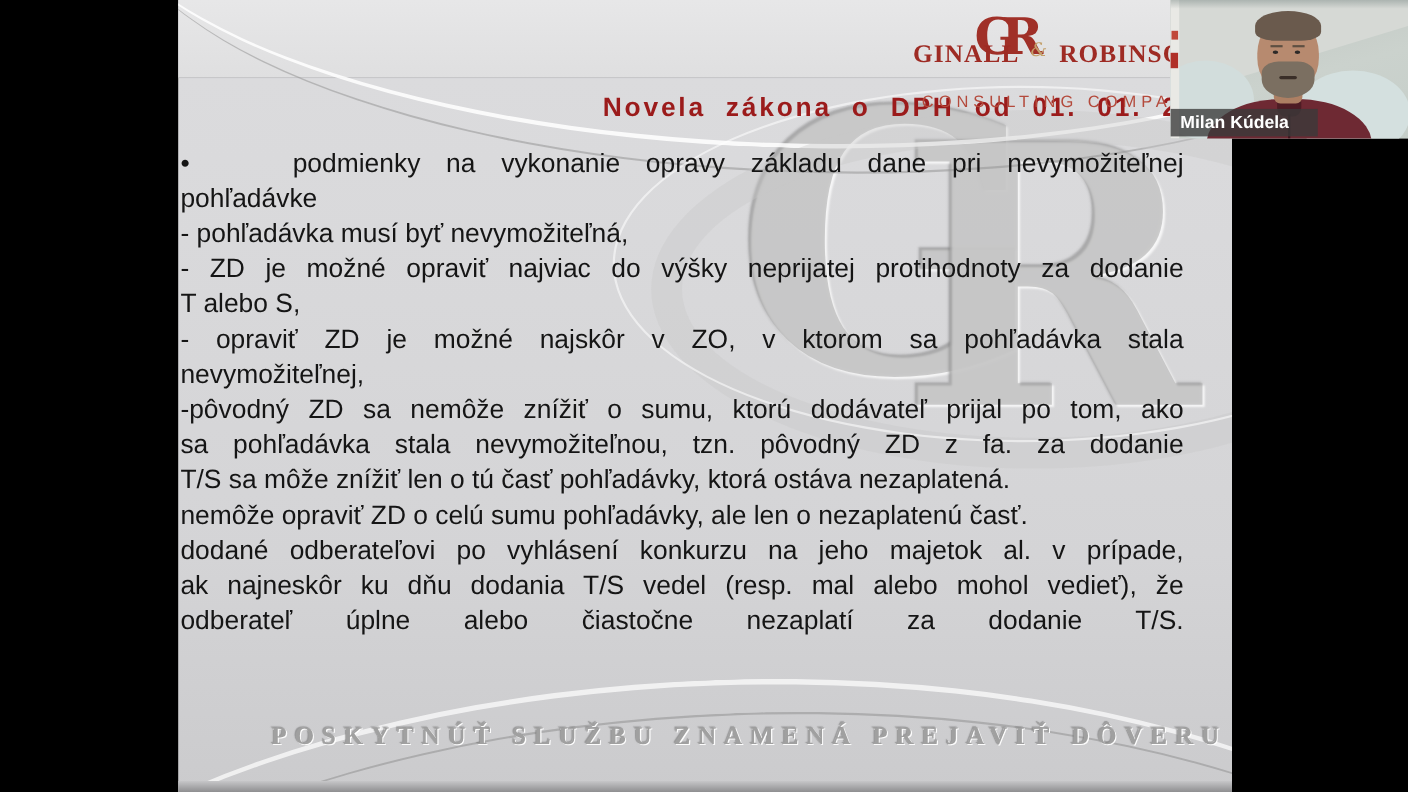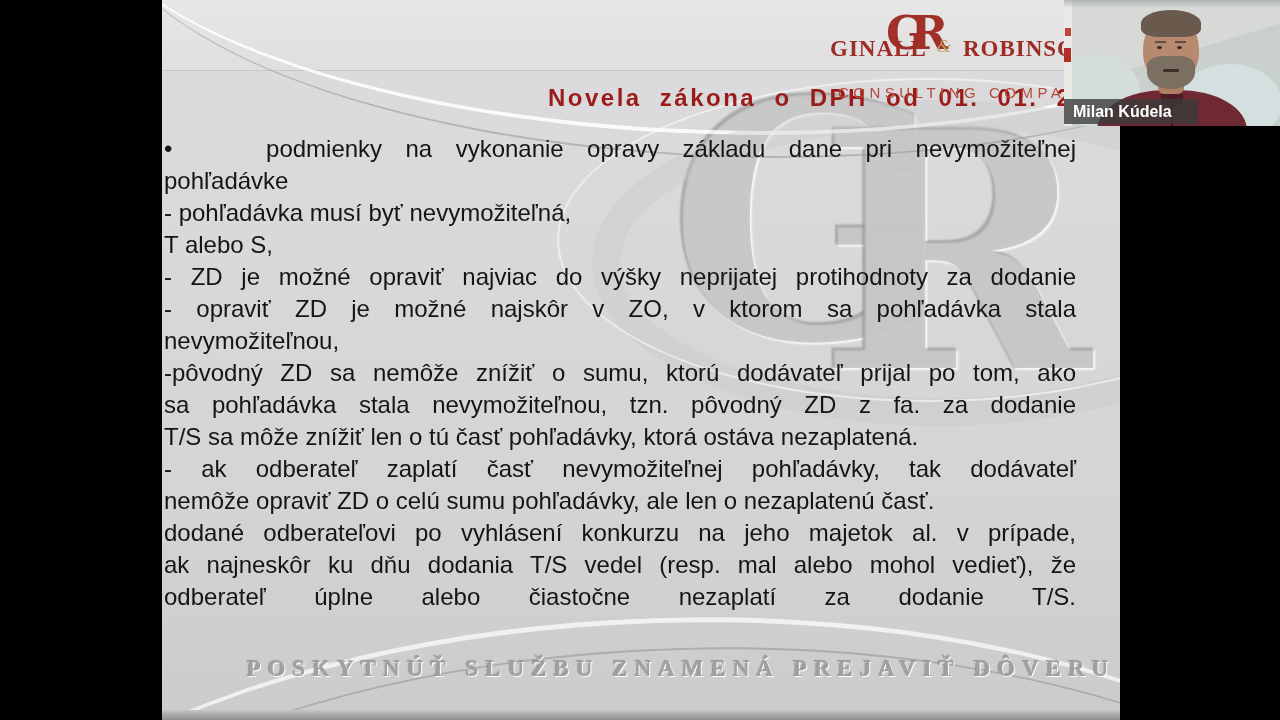--- a/index.html
+++ b/index.html
@@ -107,28 +107,27 @@
       <span>ROBINSON</span>
     </div>
     <div class="logo-tagline">CONSULTING COMPANY</div>
 
     <div class="title">Novela zákona o DPH od 01. 01. 2021</div>
 
     <div class="body-text" id="body-lines">
         <div class="bline j">•    podmienky na vykonanie opravy základu dane pri nevymožiteľnej</div>
         <div class="bline">pohľadávke</div>
         <div class="bline">- pohľadávka musí byť nevymožiteľná,</div>
+        <div class="bline j">- ZD je možné opraviť najviac do výšky neprijatej protihodnoty za dodanie</div>
         <div class="bline">T alebo S,</div>
-        <div class="bline j">- ZD je možné opraviť najviac do výšky neprijatej protihodnoty za dodanie</div>
         <div class="bline j">- opraviť ZD je možné najskôr v ZO, v ktorom sa pohľadávka stala</div>
-        <div class="bline">nevymožiteľnou,</div>
+        <div class="bline">nevymožiteľnej,</div>
         <div class="bline j">-pôvodný ZD sa nemôže znížiť o sumu, ktorú dodávateľ prijal po tom, ako</div>
         <div class="bline j">sa pohľadávka stala nevymožiteľnou, tzn. pôvodný ZD z fa. za dodanie</div>
         <div class="bline">T/S sa môže znížiť len o tú časť pohľadávky, ktorá ostáva nezaplatená.</div>
-        <div class="bline j">- ak odberateľ zaplatí časť nevymožiteľnej pohľadávky, tak dodávateľ</div>
         <div class="bline">nemôže opraviť ZD o celú sumu pohľadávky, ale len o nezaplatenú časť.</div>
         <div class="bline j">dodané odberateľovi po vyhlásení konkurzu na jeho majetok al. v prípade,</div>
         <div class="bline j">ak najneskôr ku dňu dodania T/S vedel (resp. mal alebo mohol vedieť), že</div>
         <div class="bline j">odberateľ úplne alebo čiastočne nezaplatí za dodanie T/S.</div>
       </div>
 
     <div class="slogan">POSKYTNÚŤ SLUŽBU ZNAMENÁ PREJAVIŤ DÔVERU</div>
 
     <div class="bottom-shade"></div>
   </div>

